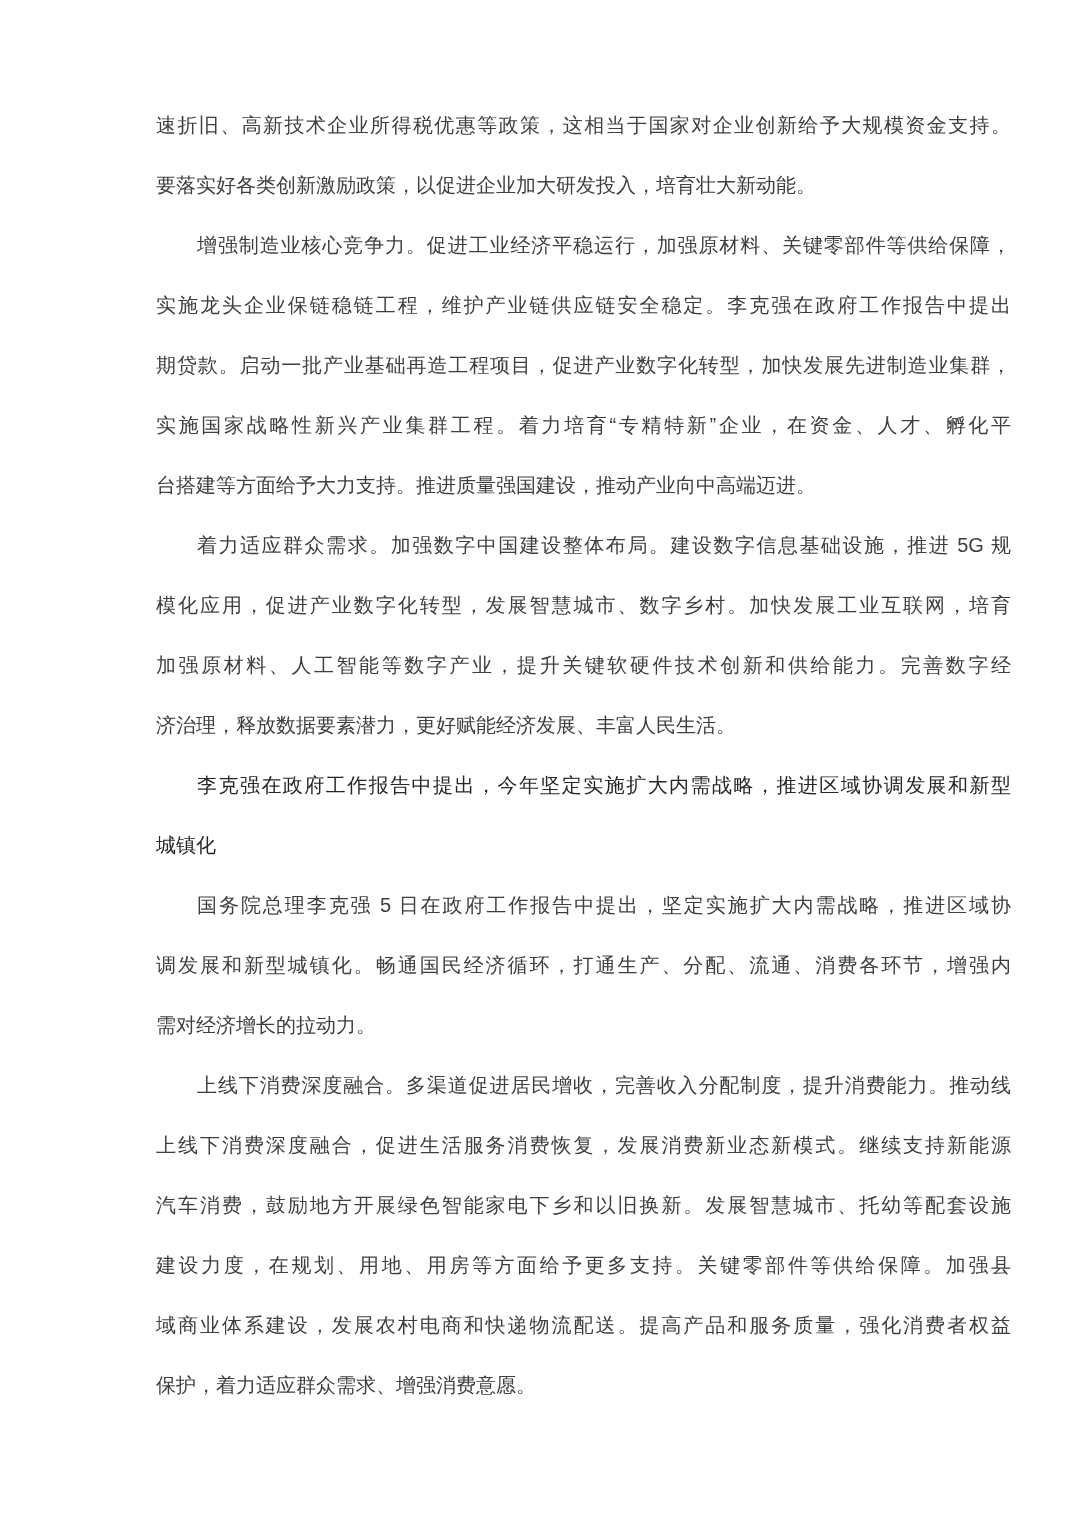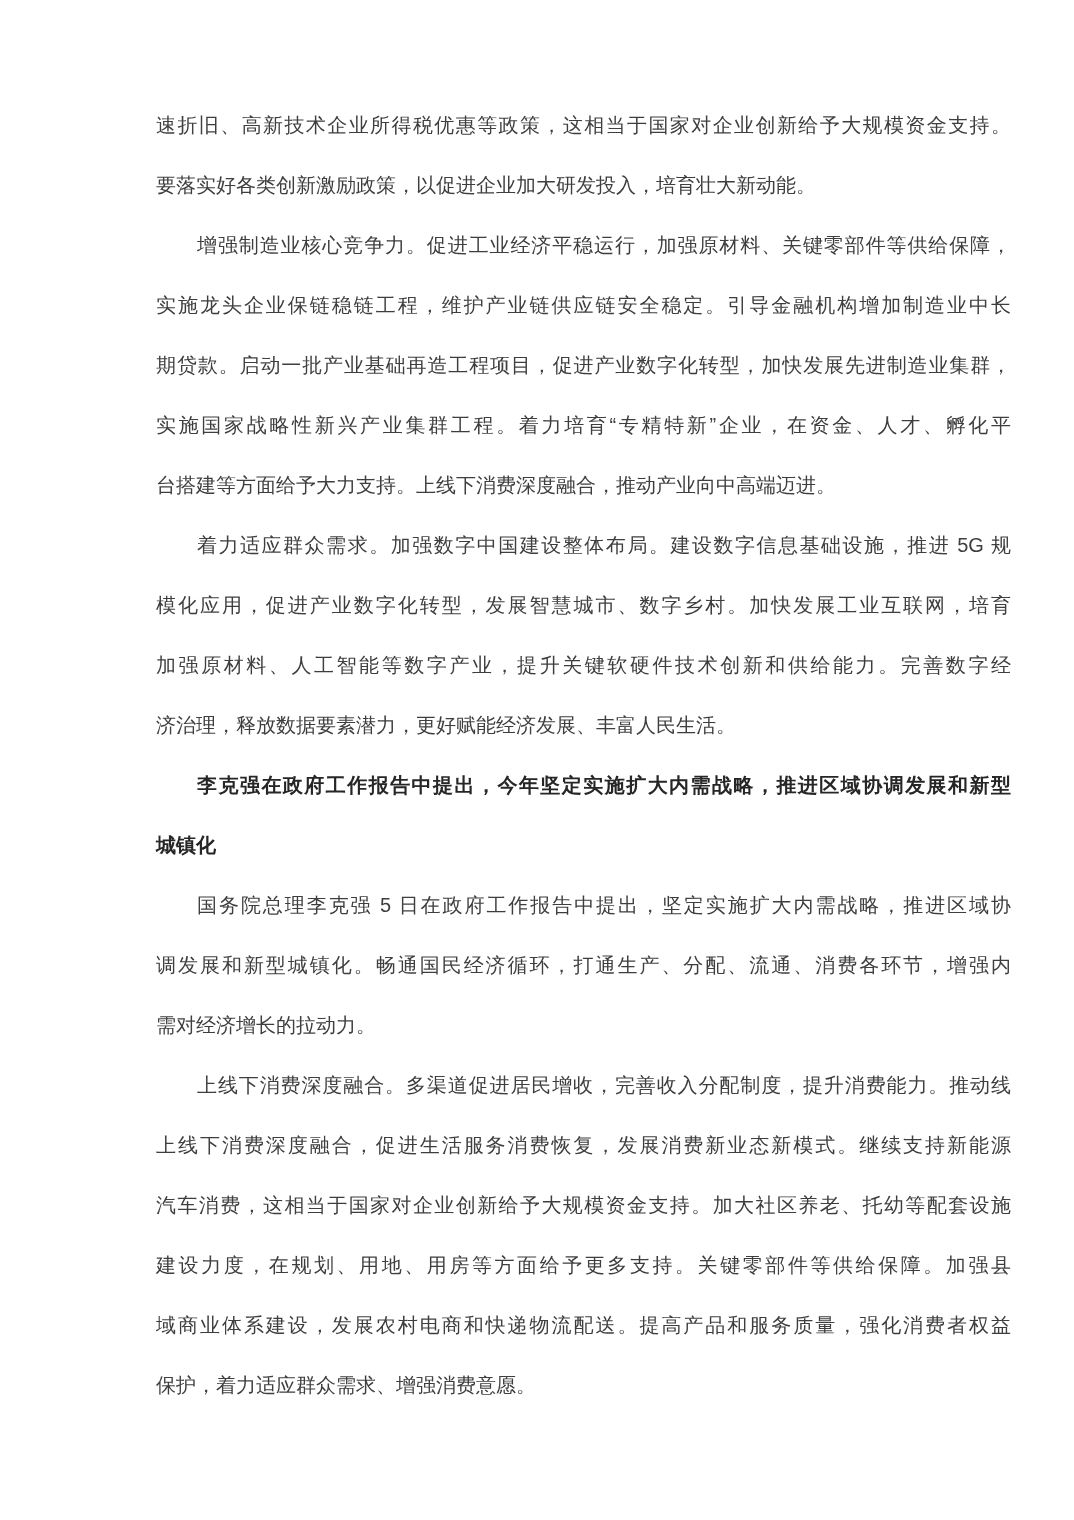--- a/index.html
+++ b/index.html
@@ -39,57 +39,57 @@
     text-align-last: left;
   }
   .line.just {
     text-align: justify;
     text-align-last: justify;
   }
   .line.indent {
     text-indent: 41px;
   }
   .para.heading .line {
-    font-weight: 700;
+    font-weight: 400;
     color: var(--heading-color, #262626);
   }
 </style>
 </head>
 <body>
 
 <div class="page">
   <div class="doc" id="doc">
       <div class="para body">
         <div class="line just">速折旧、高新技术企业所得税优惠等政策，这相当于国家对企业创新给予大规模资金支持。</div>
         <div class="line">要落实好各类创新激励政策，以促进企业加大研发投入，培育壮大新动能。</div>
       </div>
       <div class="para body">
         <div class="line just indent">增强制造业核心竞争力。促进工业经济平稳运行，加强原材料、关键零部件等供给保障，</div>
-        <div class="line just">实施龙头企业保链稳链工程，维护产业链供应链安全稳定。引导金融机构增加制造业中长</div>
+        <div class="line just">实施龙头企业保链稳链工程，维护产业链供应链安全稳定。李克强在政府工作报告中提出</div>
         <div class="line just">期贷款。启动一批产业基础再造工程项目，促进产业数字化转型，加快发展先进制造业集群，</div>
         <div class="line just">实施国家战略性新兴产业集群工程。着力培育“专精特新”企业，在资金、人才、孵化平</div>
-        <div class="line">台搭建等方面给予大力支持。上线下消费深度融合，推动产业向中高端迈进。</div>
+        <div class="line">台搭建等方面给予大力支持。推进质量强国建设，推动产业向中高端迈进。</div>
       </div>
       <div class="para body">
         <div class="line just indent">着力适应群众需求。加强数字中国建设整体布局。建设数字信息基础设施，推进 5G 规</div>
         <div class="line just">模化应用，促进产业数字化转型，发展智慧城市、数字乡村。加快发展工业互联网，培育</div>
         <div class="line just">加强原材料、人工智能等数字产业，提升关键软硬件技术创新和供给能力。完善数字经</div>
         <div class="line">济治理，释放数据要素潜力，更好赋能经济发展、丰富人民生活。</div>
       </div>
       <div class="para heading">
         <div class="line just indent">李克强在政府工作报告中提出，今年坚定实施扩大内需战略，推进区域协调发展和新型</div>
         <div class="line">城镇化</div>
       </div>
       <div class="para body">
         <div class="line just indent">国务院总理李克强 5 日在政府工作报告中提出，坚定实施扩大内需战略，推进区域协</div>
         <div class="line just">调发展和新型城镇化。畅通国民经济循环，打通生产、分配、流通、消费各环节，增强内</div>
         <div class="line">需对经济增长的拉动力。</div>
       </div>
       <div class="para body">
         <div class="line just indent">上线下消费深度融合。多渠道促进居民增收，完善收入分配制度，提升消费能力。推动线</div>
         <div class="line just">上线下消费深度融合，促进生活服务消费恢复，发展消费新业态新模式。继续支持新能源</div>
-        <div class="line just">汽车消费，这相当于国家对企业创新给予大规模资金支持。加大社区养老、托幼等配套设施</div>
+        <div class="line just">汽车消费，鼓励地方开展绿色智能家电下乡和以旧换新。发展智慧城市、托幼等配套设施</div>
         <div class="line just">建设力度，在规划、用地、用房等方面给予更多支持。关键零部件等供给保障。加强县</div>
         <div class="line just">域商业体系建设，发展农村电商和快递物流配送。提高产品和服务质量，强化消费者权益</div>
         <div class="line">保护，着力适应群众需求、增强消费意愿。</div>
       </div>
     </div>
 </div>
 
 </body></html>

